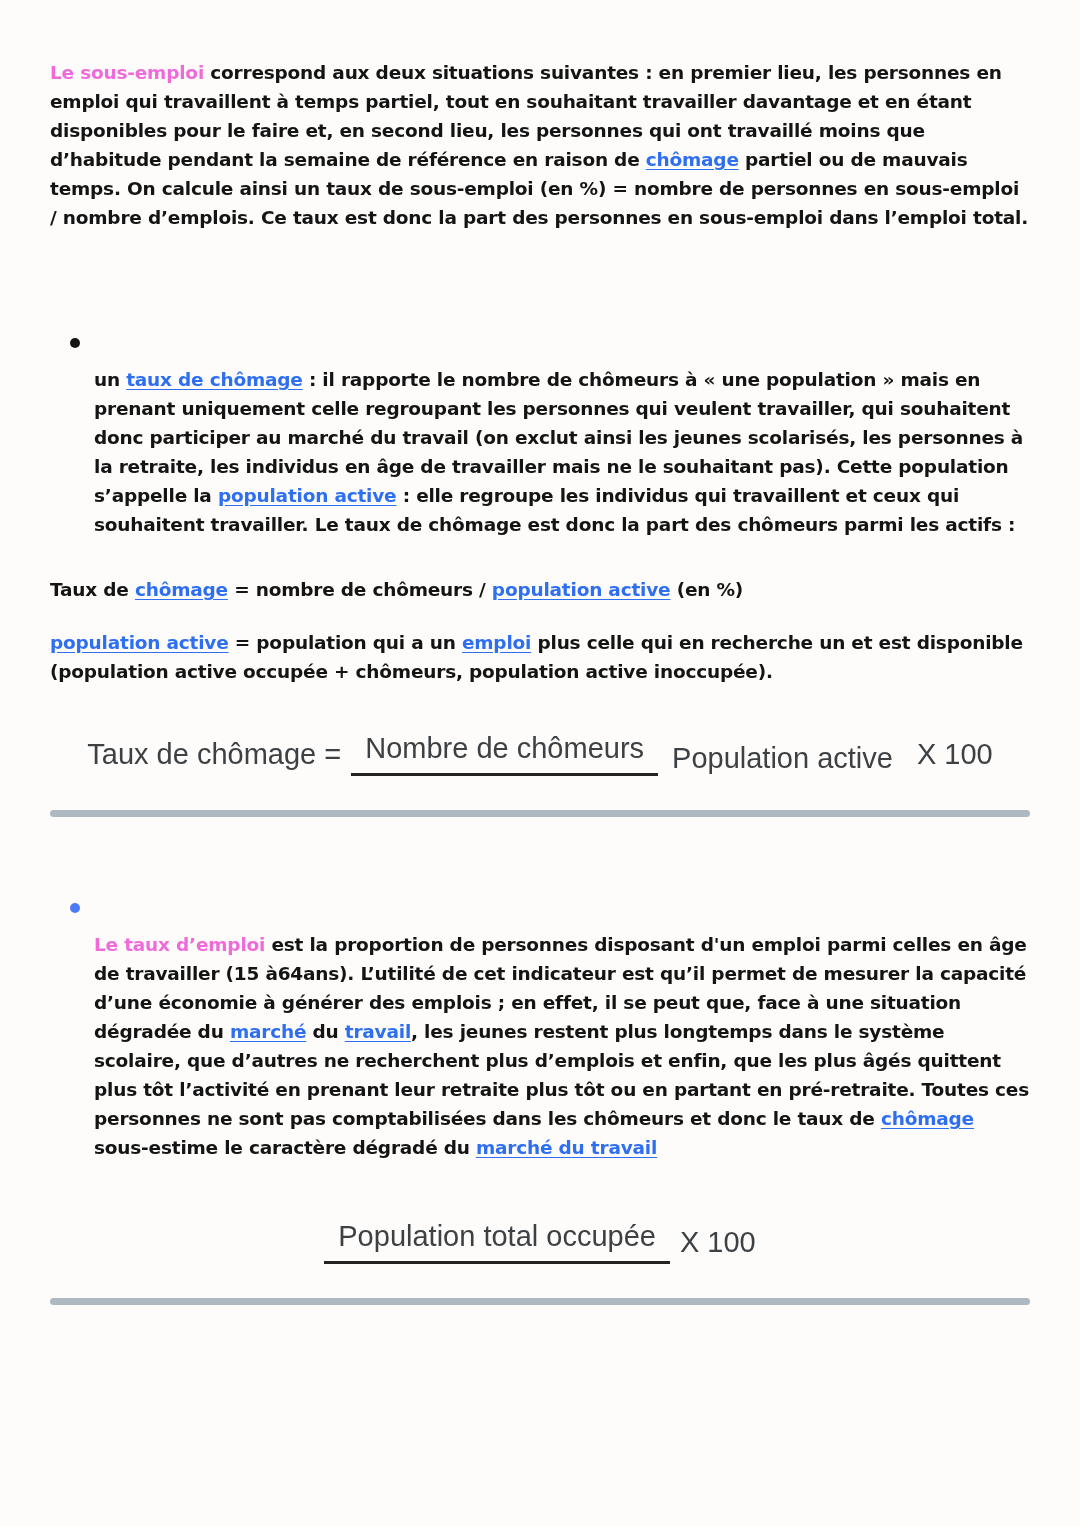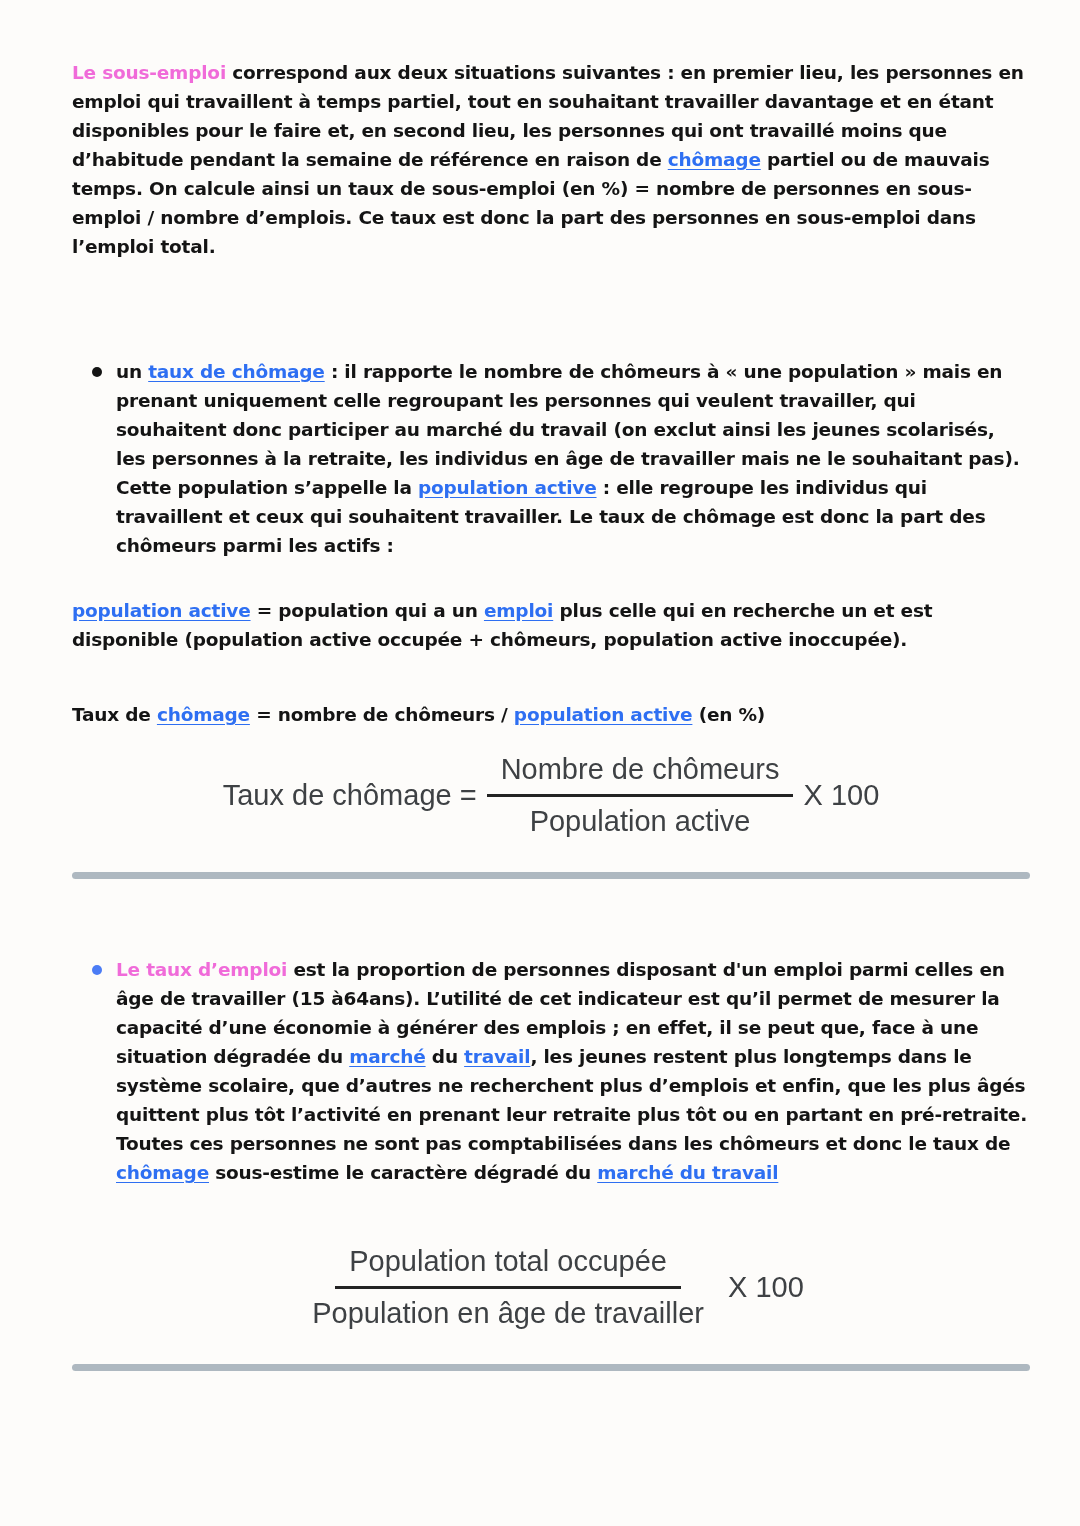--- a/index.html
+++ b/index.html
@@ -9,31 +9,32 @@
   }
   body {
     width: 1080px;
     height: 1526px;
     overflow: hidden;
     font-family: "Liberation Sans", sans-serif;
     color: #141414;
     position: relative;
   }
   .page {
-    padding: 58px 50px 0 72px;
+    padding: 58px 50px 0 50px;
     box-sizing: border-box;
     width: 1080px;
   }
   
   .hand {
     font-family: "DejaVu Sans", sans-serif;
     font-weight: 700;
     font-size: 18.5px;
     line-height: 29px;
     letter-spacing: -0.2px;
+    margin-top: 37px;
   }
   .seg-plain { color: #141414; }
   .seg-pink  { color: #f06bd9; }
   .seg-link  {
     color: #2e6ff2;
     text-decoration: underline;
     text-underline-offset: 3px;
     cursor: pointer;
   }
   .para-intro {
@@ -72,21 +73,20 @@
     justify-content: center;
     gap: 10px;
     font-family: "Liberation Sans", sans-serif;
     color: #3e4144;
     font-size: 29px;
     margin: 0 0 34px 0;
   }
   .formula-lhs { white-space: nowrap; }
   .fraction {
     display: inline-flex;
-    flex-direction: column;
     align-items: center;
     text-align: center;
   }
   .fraction .num {
     padding: 0 14px 8px 14px;
     border-bottom: 3px solid #232323;
     white-space: nowrap;
   }
   .fraction .den {
     padding: 8px 14px 0 14px;
@@ -109,23 +109,23 @@
 
   <p class="hand para-intro"><span class="seg-pink">Le sous-emploi</span><span class="seg-plain"> correspond aux deux situations suivantes : en premier lieu, les personnes en emploi qui travaillent à temps partiel, tout en souhaitant travailler davantage et en étant disponibles pour le faire et, en second lieu, les personnes qui ont travaillé moins que d’habitude pendant la semaine de référence en raison de </span><span class="seg-link">chômage</span><span class="seg-plain"> partiel ou de mauvais temps. On calcule ainsi un taux de sous-emploi (en %) = nombre de personnes en sous-emploi / nombre d’emplois. Ce taux est donc la part des personnes en sous-emploi dans l’emploi total.</span></p>
 
   <ul class="bullets">
     <li class="bullet-item">
       <span class="bullet-dot" style="background: rgb(20, 20, 20);"></span>
       <div class="hand bullet-text"><span class="seg-plain">un </span><span class="seg-link">taux de chômage</span><span class="seg-plain"> : il rapporte le nombre de chômeurs à « une population » mais en prenant uniquement celle regroupant les personnes qui veulent travailler, qui souhaitent donc participer au marché du travail (on exclut ainsi les jeunes scolarisés, les personnes à la retraite, les individus en âge de travailler mais ne le souhaitant pas). Cette population s’appelle la </span><span class="seg-link">population active</span><span class="seg-plain"> : elle regroupe les individus qui travaillent et ceux qui souhaitent travailler. Le taux de chômage est donc la part des chômeurs parmi les actifs :</span></div>
     </li>
   </ul>
 
+  <p class="hand inline-def"><span class="seg-plain">Taux de </span><span class="seg-link">chômage</span><span class="seg-plain"> = nombre de chômeurs / </span><span class="seg-link">population active</span><span class="seg-plain"> (en %)</span></p>
+
   <p class="hand inline-def last"><span class="seg-link">population active</span><span class="seg-plain"> = population qui a un </span><span class="seg-link">emploi</span><span class="seg-plain"> plus celle qui en recherche un et est disponible (population active occupée + chômeurs, population active inoccupée).</span></p>
-
-  <p class="hand inline-def"><span class="seg-plain">Taux de </span><span class="seg-link">chômage</span><span class="seg-plain"> = nombre de chômeurs / </span><span class="seg-link">population active</span><span class="seg-plain"> (en %)</span></p>
 
   <div class="formula-row">
     <span class="formula-lhs">Taux de chômage =</span>
     <span class="fraction">
       <span class="num">Nombre de chômeurs</span>
       <span class="den">Population active</span>
     </span>
     <span class="formula-mult">X 100</span>
   </div>
 
@@ -134,20 +134,19 @@
   <ul class="bullets bullet2-wrap">
     <li class="bullet-item">
       <span class="bullet-dot" style="background: rgb(75, 124, 245);"></span>
       <div class="hand bullet-text"><span class="seg-pink">Le taux d’emploi</span><span class="seg-plain"> est la proportion de personnes disposant d'un emploi parmi celles en âge de travailler (15 à64ans). L’utilité de cet indicateur est qu’il permet de mesurer la capacité d’une économie à générer des emplois ; en effet, il se peut que, face à une situation dégradée du </span><span class="seg-link">marché</span><span class="seg-plain"> du </span><span class="seg-link">travail</span><span class="seg-plain">, les jeunes restent plus longtemps dans le système scolaire, que d’autres ne recherchent plus d’emplois et enfin, que les plus âgés quittent plus tôt l’activité en prenant leur retraite plus tôt ou en partant en pré-retraite. Toutes ces personnes ne sont pas comptabilisées dans les chômeurs et donc le taux de </span><span class="seg-link">chômage</span><span class="seg-plain"> sous-estime le caractère dégradé du </span><span class="seg-link">marché du travail</span></div>
     </li>
   </ul>
 
   <div class="formula-row">
     <span class="fraction">
       <span class="num">Population total occupée</span>
-      <span class="den">Population en âge de travailler</span>
     </span>
     <span class="formula-mult">X 100</span>
   </div>
 
   <div class="divider second"></div>
 
 </div>
 
 </body></html>

